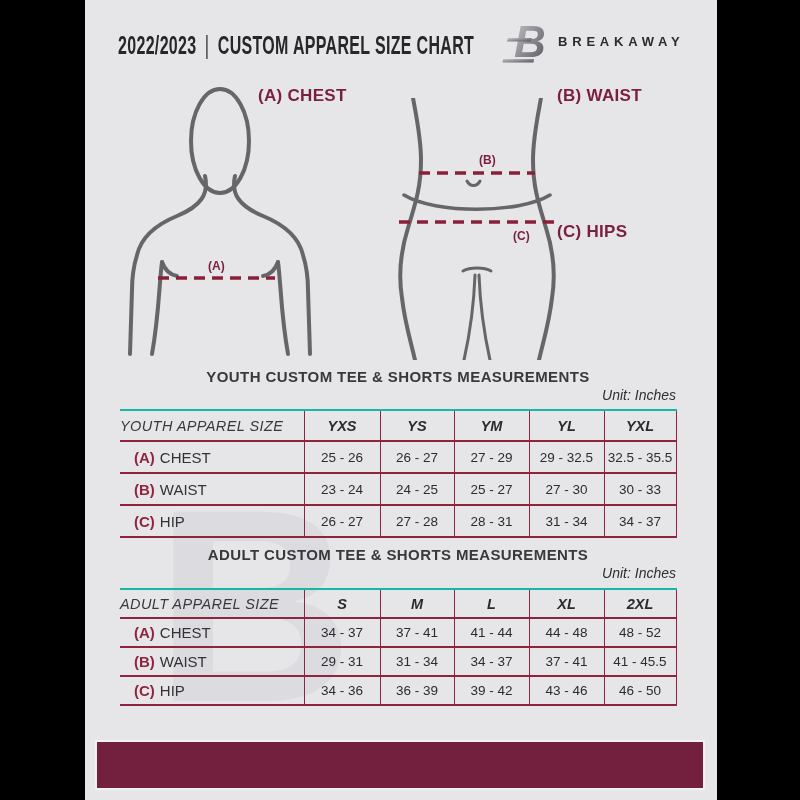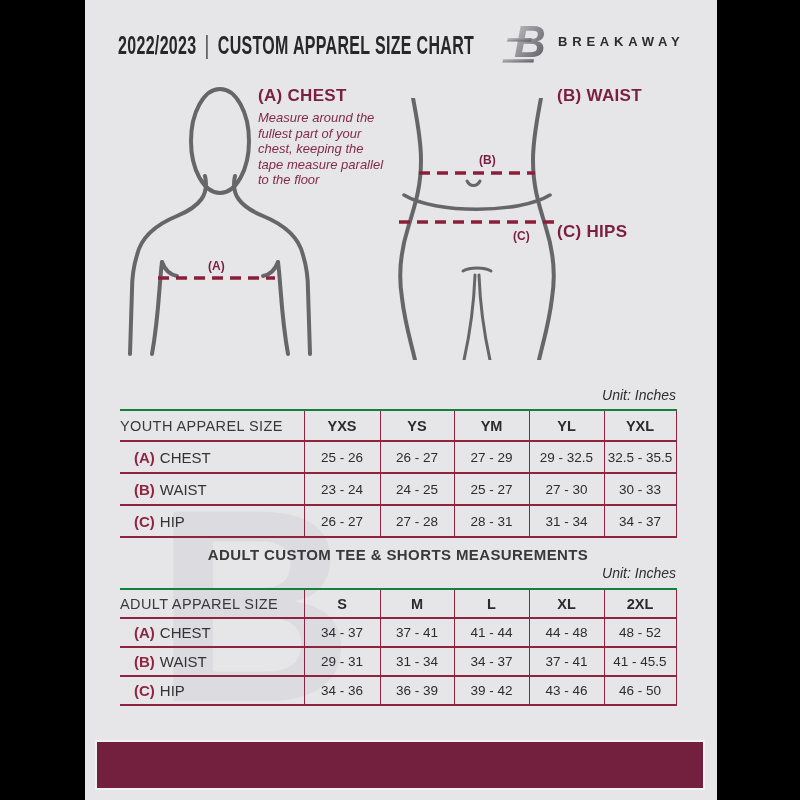--- a/index.html
+++ b/index.html
@@ -40,21 +40,21 @@
              font-size:15px;font-weight:700;color:#39393b;letter-spacing:.4px;}
   .sec-unit{position:absolute;left:35px;width:556px;text-align:right;
             font-size:14px;font-style:italic;font-weight:500;color:#2f2f31;}
   .yt-title{top:368px;} .yt-unit{top:387px;}
   .at-title{top:546px;} .at-unit{top:565px;}
 
   table.size{position:absolute;left:35px;width:556px;border-collapse:collapse;
              table-layout:fixed;background:transparent;}
   .yt-table{top:409px;} .at-table{top:588px;}
   table.size th,table.size td{border-bottom:2px solid #8e2440;padding:0;}
-  table.size thead th{border-top:2px solid #15803d;}
+  table.size thead th{border-top:2px solid #14b8a6;font-style:italic;}
   table.size th.c,table.size td.c{border-left:1.5px solid #8e2440;text-align:center;}
   table.size th.last,table.size td.last{border-right:1.5px solid #8e2440;}
   table.size .rowlabel{text-align:left;padding-left:14px;}
   .yt-table th{height:29px;} .yt-table td{height:30px;}
   .at-table th{height:27px;} .at-table td{height:27px;}
   th.sizehdr{font-weight:400;font-size:14.5px;color:#39393b;letter-spacing:.4px;text-align:left;padding-left:13px;}
   th.szc{font-weight:700;font-size:14.5px;color:#2b2b2d;}
   td.val{font-size:13.5px;color:#2c2c2e;}
   td.rowlabel{font-size:15px;color:#333336;}
   .pref{font-weight:700;color:#8e2440;margin-right:5px;}
@@ -125,28 +125,24 @@
             <path d="M 86,177 C 87,205 91,235 97,262" stroke-width="3"></path>
           </g>
           <line x1="26" y1="75" x2="142" y2="75" stroke="#8a1f3a" stroke-width="3.5" stroke-dasharray="11 7"></line>
           <text x="86" y="66" font-size="12" font-weight="bold" fill="#7b1f3e">(B)</text>
           <line x1="6" y1="124" x2="161" y2="124" stroke="#8a1f3a" stroke-width="3.5" stroke-dasharray="11 7"></line>
           <text x="120" y="142" font-size="12" font-weight="bold" fill="#7b1f3e">(C)</text>
         </svg>
       </div>
 
       <div class="instr-head ih-a">(A) CHEST</div>
-      <div class="instr-body ib-a">Measure around the
-fullest part of your
-chest, keeping the
-tape measure parallel
-to the floor</div>
       <div class="instr-head ih-b">(B) WAIST</div>
       <div class="instr-head ih-c">(C) HIPS</div>
 
+      <div class="sec-title yt-title">YOUTH CUSTOM TEE &amp; SHORTS MEASUREMENTS</div>
       <div class="sec-unit yt-unit">Unit: Inches</div>
 
       <table class="size yt-table">
         <colgroup>
             <col style="width:184px">
             <col style="width:76px">
             <col style="width:74px">
             <col style="width:75px">
             <col style="width:75px">
             <col style="width:72px">

